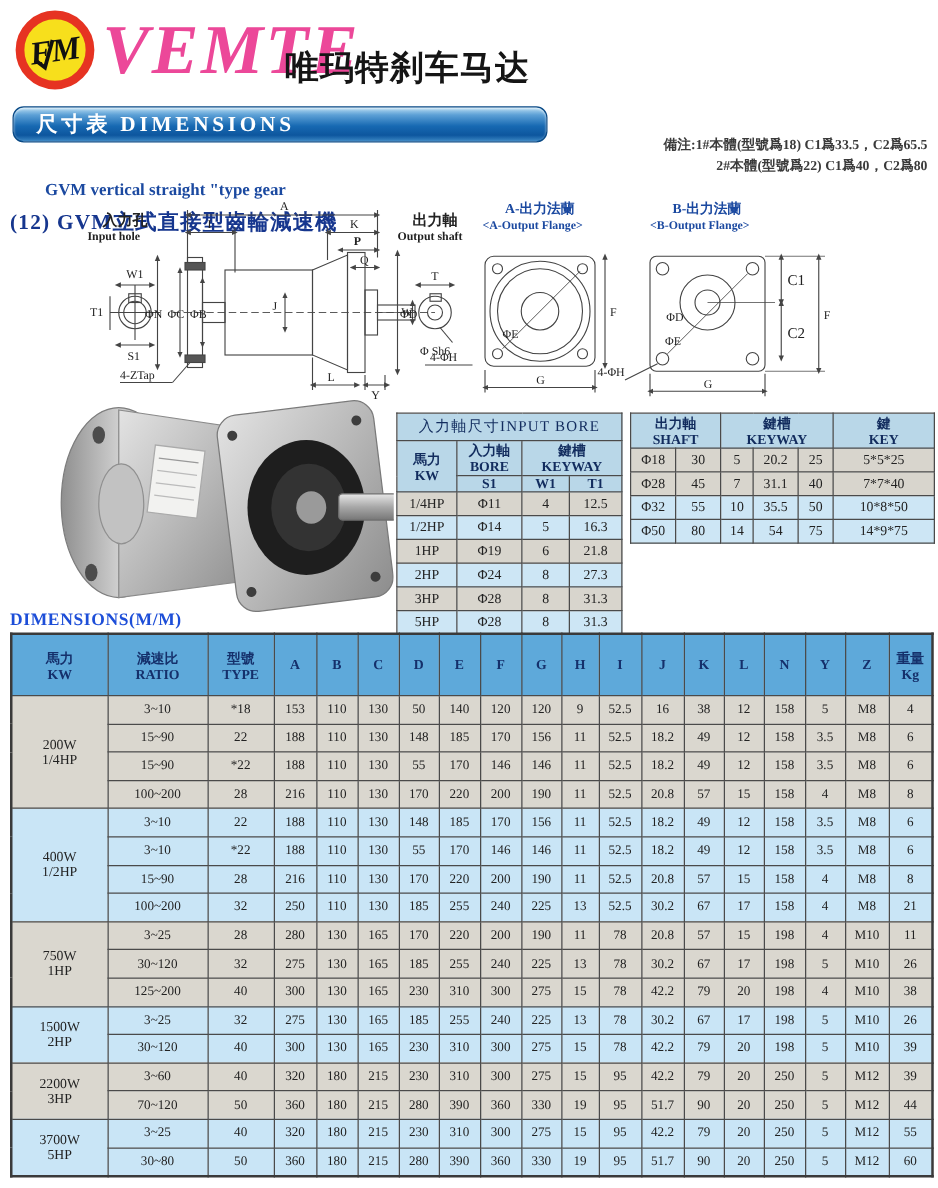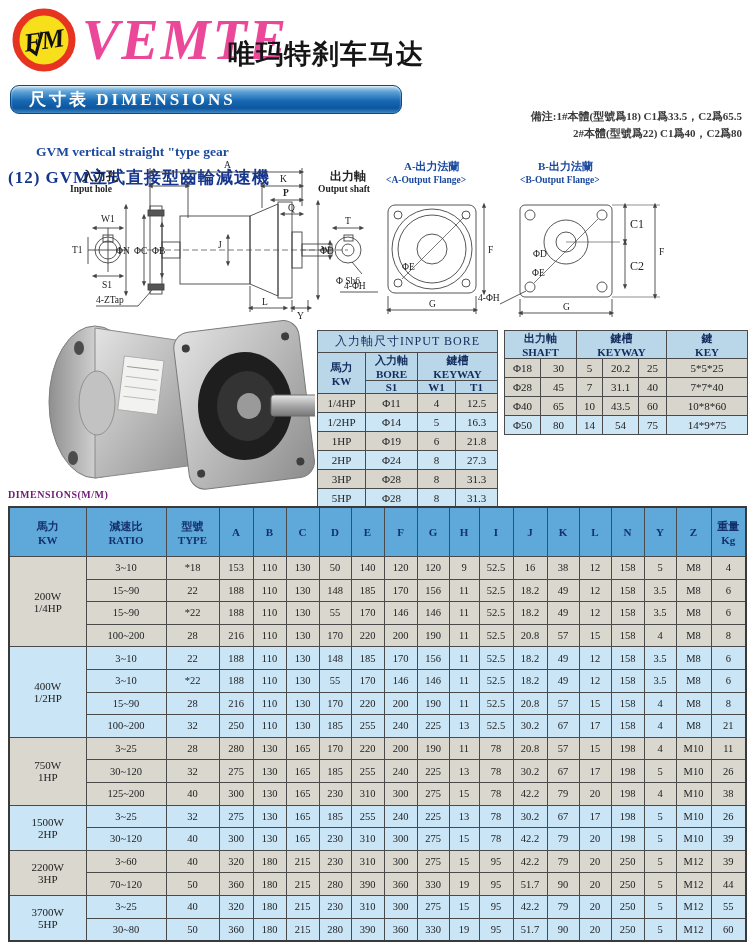--- a/index.html
+++ b/index.html
@@ -4,21 +4,21 @@
 <style>
   html,body{margin:0;padding:0;}
   body{width:750px;height:950px;background:#ffffff;font-family:"Liberation Serif",serif;position:relative;overflow:hidden;}
   .abs{position:absolute;}
 
   
   .brand-name{left:82px;top:12px;font-size:56px;font-weight:bold;font-style:italic;color:#ec4899;letter-spacing:2px;line-height:1;}
   .brand-sub{left:228px;top:36px;font-size:27px;color:#151515;font-weight:bold;letter-spacing:1px;}
 
   
-  .banner{left:10px;top:85px;width:392px;height:29px;border-radius:9px;
+  .banner{left:10px;top:85px;width:428px;height:29px;border-radius:9px;
     background:linear-gradient(#b6dcf2 0%,#5ca0d6 22%,#1769b2 55%,#0d569e 82%,#3a86c4 100%);
     border:1px solid #0a4a86;color:#ffffff;font-weight:bold;font-size:17px;letter-spacing:3px;
     display:flex;align-items:center;padding-left:18px;box-sizing:border-box;
     box-shadow:inset 0 1px 2px rgba(255,255,255,.7);}
 
   .notes{left:432px;top:108px;width:310px;font-size:11px;color:#3a3a3a;text-align:right;line-height:1.5;white-space:pre-line;font-weight:bold;}
   .sec-cn{left:8px;top:122px;font-size:17px;font-weight:bold;color:#16368e;letter-spacing:1px;margin-top:44px;}
   .sec-en{left:36px;top:144px;font-size:13.5px;font-weight:bold;color:#1b49a0;}
 
   
@@ -34,21 +34,21 @@
   
   .spec{font-size:11px;color:#222;table-layout:fixed;}
   .spec .title{background:#b9d7e8;font-weight:normal;color:#122c5e;font-size:12px;height:21px;letter-spacing:1px;}
   .spec th{background:#b9d7e8;color:#122c5e;font-weight:bold;font-size:11px;}
   .spec td{height:18px;}
   .spec tr.gray td{background:#d8d5cd;}
   .spec tr.blue td{background:#cde6f5;}
   #input-table{left:317px;top:330px;width:180px;}
   #output-table{left:504px;top:330px;width:243px;}
 
-  .dim-label{left:8px;top:489px;font-size:10px;font-weight:bold;color:#701a75;letter-spacing:.5px;}
+  .dim-label{left:8px;top:489px;font-size:14px;font-weight:bold;color:#1d4ed8;letter-spacing:.5px;}
 
   
   #main-table{left:8px;top:506px;width:737px;font-size:10.5px;color:#222;table-layout:fixed;border:2px solid #3a3a3a;}
   #main-table th{background:#5ea9da;color:#15306b;font-weight:bold;height:48px;font-size:11px;}
   #main-table td{height:21.6px;}
   #main-table tr.gray td{background:#dad7cf;}
   #main-table tr.blue td{background:#c9e5f6;}
   #main-table td.power{font-size:11px;}
 </style>
 </head>
@@ -356,27 +356,27 @@
         <td>5*5*25</td>
       </tr>
       <tr class="gray">
         <td>Φ28</td>
         <td>45</td>
         <td>7</td>
         <td>31.1</td>
         <td>40</td>
         <td>7*7*40</td>
       </tr>
-      <tr class="gray">
-        <td>Φ40</td>
-        <td>65</td>
+      <tr class="blue">
+        <td>Φ32</td>
+        <td>55</td>
         <td>10</td>
-        <td>43.5</td>
-        <td>60</td>
-        <td>10*8*60</td>
+        <td>35.5</td>
+        <td>50</td>
+        <td>10*8*50</td>
       </tr>
       <tr class="blue">
         <td>Φ50</td>
         <td>80</td>
         <td>14</td>
         <td>54</td>
         <td>75</td>
         <td>14*9*75</td>
       </tr>
     </tbody>

